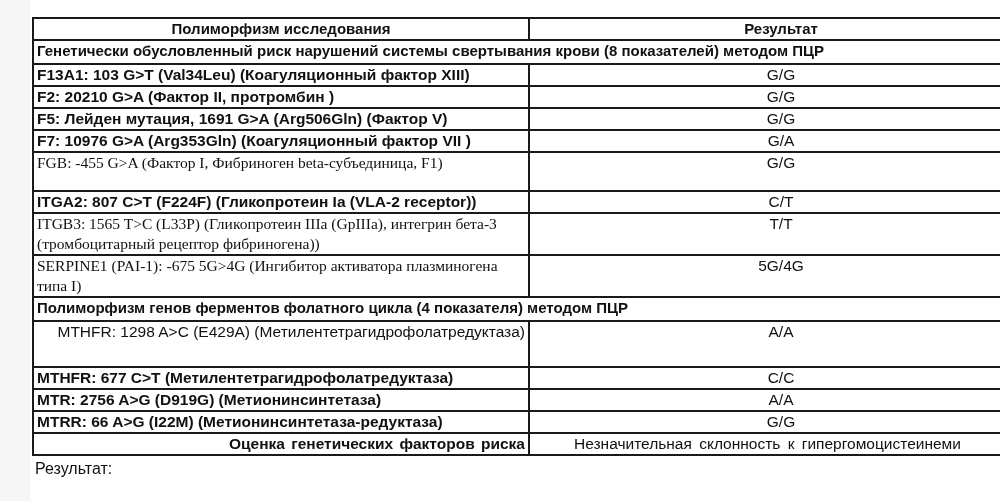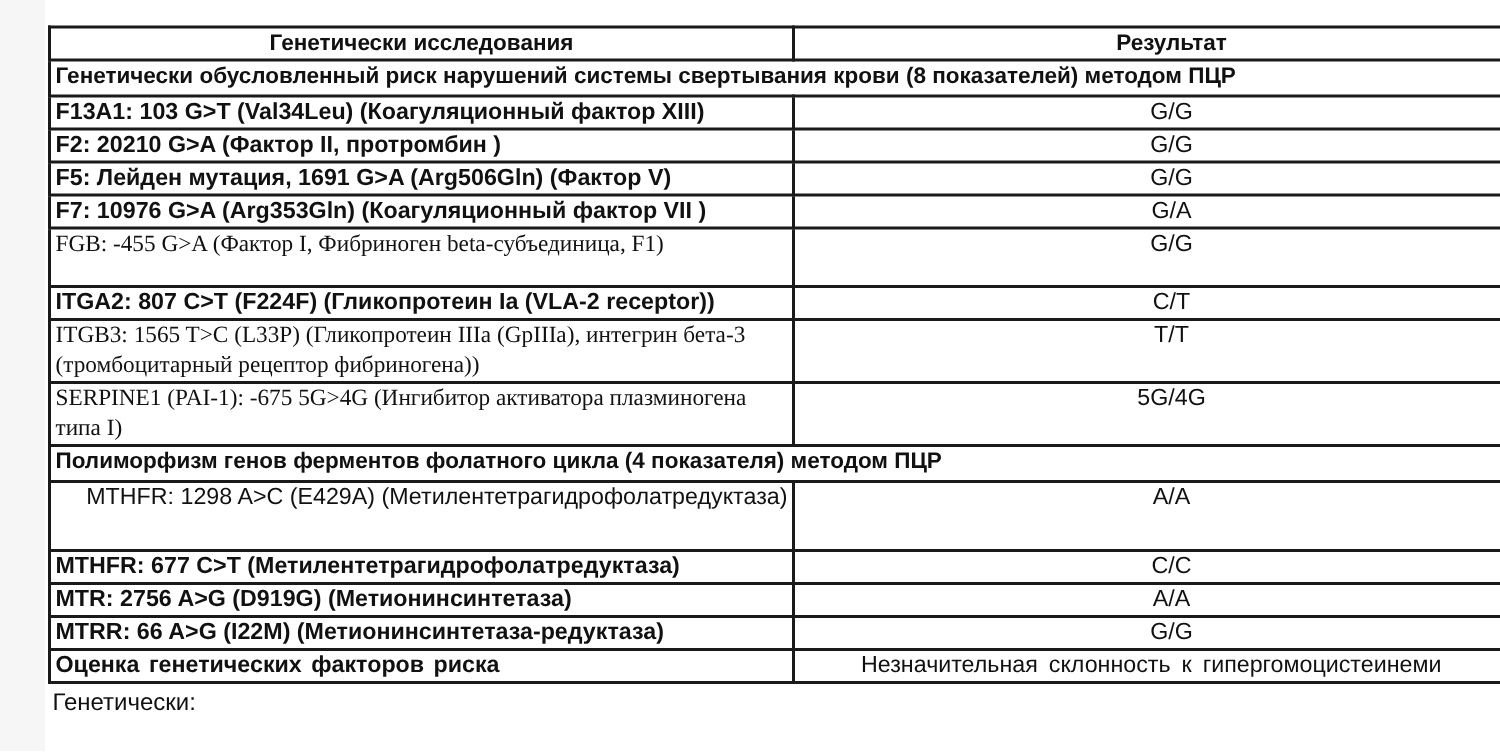--- a/index.html
+++ b/index.html
@@ -57,21 +57,21 @@
 
 <div class="left-strip"></div>
 
 <table class="report">
   <colgroup>
     <col class="col-name">
     <col class="col-result">
   </colgroup>
   <tbody>
       <tr>
-    <th>Генетически исследования</th>
+    <th>Полиморфизм исследования</th>
     <th>Результат</th>
   </tr>
 
   <tr class="section">
     <td colspan="2">Генетически обусловленный риск нарушений системы свертывания крови (8 показателей) методом ПЦР</td>
   </tr>
   <tr>
     <td class="h1">F13A1: 103 G&gt;T (Val34Leu) (Коагуляционный фактор XIII)</td>
     <td class="result">G/G</td>
   </tr>
@@ -117,19 +117,19 @@
   </tr>
   <tr>
     <td class="h1">MTR: 2756 A&gt;G (D919G)  (Метионинсинтетаза)</td>
     <td class="result">A/A</td>
   </tr>
   <tr>
     <td class="h1">MTRR: 66 A&gt;G (I22M)  (Метионинсинтетаза-редуктаза)</td>
     <td class="result">G/G</td>
   </tr>
   <tr>
-    <td class="h1" style="word-spacing:2px;">Оценка генетических факторов риска</td>
+    <td class="h1" style="word-spacing:2px;text-align:right;">Оценка генетических факторов риска</td>
     <td class="result long">Незначительная склонность к гипергомоцистеинеми</td>
   </tr>
 </tbody>
   </table>
 
-<div class="conclusion">Генетически:</div>
+<div class="conclusion">Результат:</div>
 
 </body></html>

